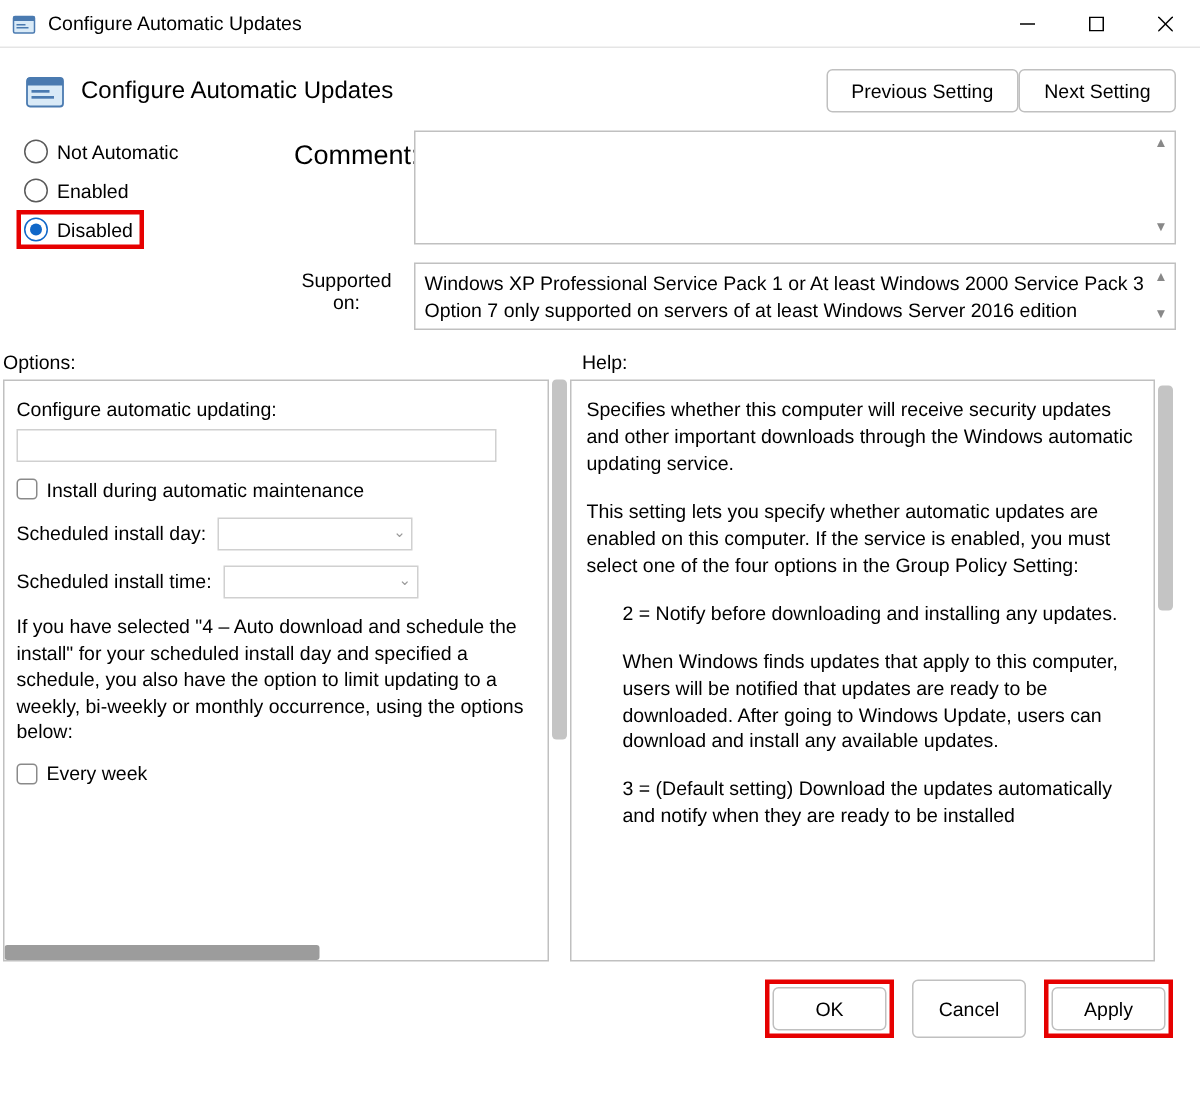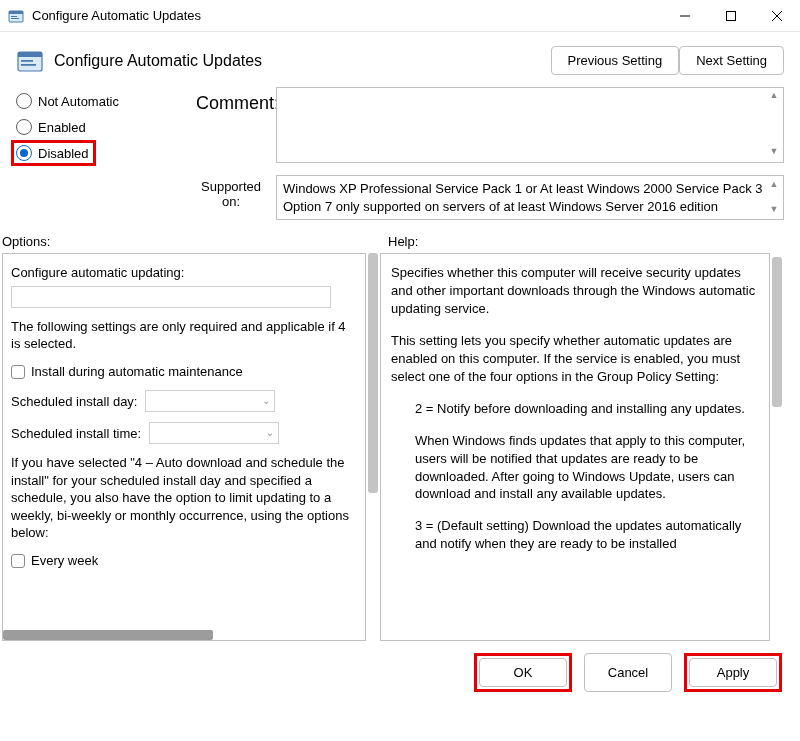--- a/index.html
+++ b/index.html
@@ -263,21 +263,21 @@
     background: #c4c4c4;
     border-radius: 3px;
   }
   .footer {
     display: flex;
     justify-content: flex-end;
     gap: 12px;
     padding: 12px 18px 14px 0;
   }
   .footer .btn {
-    width: 88px;
+    width: 76px;
     padding: 6px 0;
     text-align: center;
   }
   .footer .highlight-btn {
     border: 3px solid #e60000;
     padding: 2px;
     border-radius: 0;
     display: inline-block;
   }
   .footer .highlight-btn .btn {
@@ -371,21 +371,20 @@
   <div class="opt-label">Options:</div>
   <div class="help-label">Help:</div>
 </div>
 
 <div class="panels">
 
   <div class="panel-wrapper opt-wrap">
     <div class="panel options-panel" style="position:relative;">
       <div>Configure automatic updating:</div>
       <div class="text-field"></div>
-      <div class="para">The following settings are only required and applicable if 4 is selected.</div>
       <div class="checkbox-line">
         <span class="checkbox"></span>
         <span>Install during automatic maintenance</span>
       </div>
       <div class="sched-row">
         <span>Scheduled install day:</span>
         <span class="combo">
           <span class="chev">⌄</span>
         </span>
       </div>

